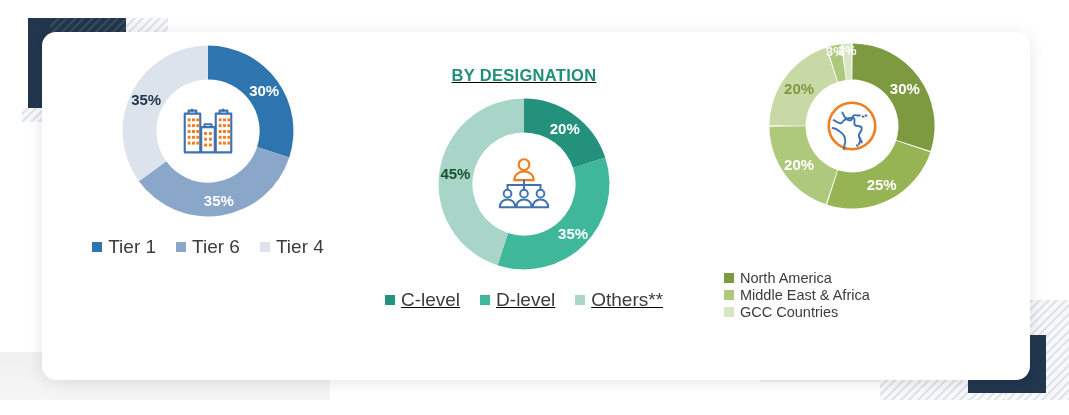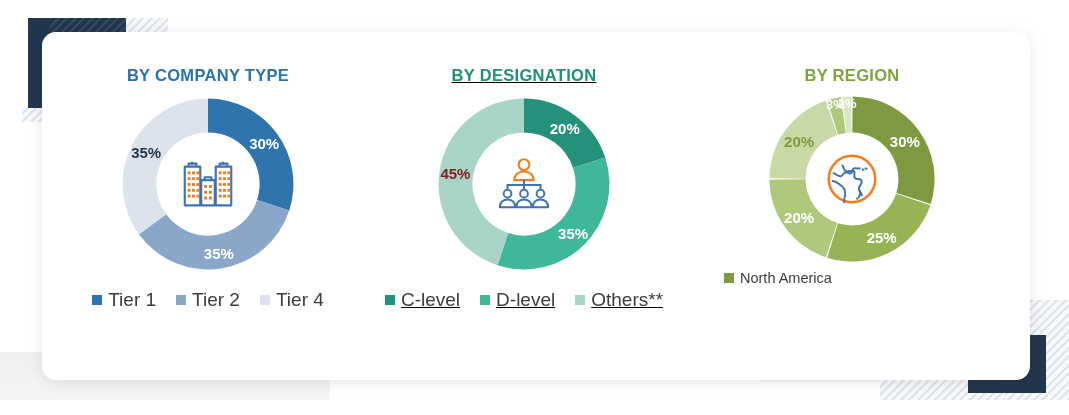--- a/index.html
+++ b/index.html
@@ -180,21 +180,20 @@
 
 <div class="deco-stripes-light" id="br-light"></div>
 <div class="deco-stripes-light" id="br-light2"></div>
 <div class="deco-stripes-light" id="br-light3"></div>
 <div class="deco-solid-dark" id="br-solid"></div>
 
 <div class="card">
   <div class="panels">
 
     <div class="panel company">
-      <div class="panel-title">BY COMPANY TYPE</div>
 
       <div class="donut-wrap d1">
         <svg class="donut-svg" viewBox="0 0 100 100">
           <g id="donut-arcs-company" transform="rotate(-90 50 50)">
               <path d="M 98 50 A 48 48 0 0 1 35.16718427000253 95.65071278216737
           L 41.038507163126525 77.58063897255946 A 29 29 0 0 0 79 50 Z" fill="#2e75af"></path>
               <path d="M 35.16718427000253 95.65071278216737 A 48 48 0 0 1 21.786307889961286 11.16718427000253
           L 32.954227683518276 26.53850716312653 A 29 29 0 0 0 41.038507163126525 77.58063897255946 Z" fill="#8aa7c9"></path>
               <path d="M 21.786307889961286 11.16718427000253 A 48 48 0 0 1 98 49.999999999999986
           L 79 49.99999999999999 A 29 29 0 0 0 32.954227683518276 26.53850716312653 Z" fill="#dde3ec"></path>
@@ -259,21 +258,21 @@
           </div>
       </div>
 
       <div class="legend-row" id="legend-company">
           <div class="legend-item">
             <span class="swatch" style="background: rgb(46, 117, 175);"></span>
             <span>Tier 1</span>
           </div>
           <div class="legend-item">
             <span class="swatch" style="background: rgb(138, 167, 201);"></span>
-            <span>Tier 2</span>
+            <span>Tier 6</span>
           </div>
           <div class="legend-item">
             <span class="swatch" style="background: rgb(221, 227, 236);"></span>
             <span>Tier 4</span>
           </div>
         </div>
     </div>
 
     <div class="panel designation">
       <div class="panel-title">BY DESIGNATION</div>
@@ -308,42 +307,41 @@
               <circle cx="32" cy="42" r="4"></circle>
               <path d="M24 56 c0-5 3.6-8 8-8 s8 3 8 8 z"></path>
               <circle cx="49" cy="42" r="4"></circle>
               <path d="M41 56 c0-5 3.6-8 8-8 s8 3 8 8 z"></path>
             </g>
           </svg>
         </div>
         <div id="labels-designation">
             <div class="slice-label" style="left: 72.9236%; top: 18.4483%; color: rgb(255, 255, 255);">20%</div>
             <div class="slice-label" style="left: 77.5772%; top: 77.5772%; color: rgb(255, 255, 255);">35%</div>
-            <div class="slice-label" style="left: 11.4802%; top: 43.8991%; color: #7f1d1d;">45%</div>
+            <div class="slice-label" style="left: 11.4802%; top: 43.8991%; color: #14532d;">45%</div>
           </div>
       </div>
 
       <div class="legend-row" id="legend-designation">
           <div class="legend-item">
             <span class="swatch" style="background: rgb(35, 145, 124);"></span>
             <span>C-level</span>
           </div>
           <div class="legend-item">
             <span class="swatch" style="background: rgb(63, 183, 155);"></span>
             <span>D-level</span>
           </div>
           <div class="legend-item">
             <span class="swatch" style="background: rgb(168, 213, 199);"></span>
             <span>Others**</span>
           </div>
         </div>
     </div>
 
     <div class="panel region">
-      <div class="panel-title">BY REGION</div>
 
       <div class="donut-wrap d3">
         <svg class="donut-svg" viewBox="0 0 100 100">
           <g id="donut-arcs-region" transform="rotate(-90 50 50)">
               <path d="M 97.99851956694991 50.376987242658146 A 48 48 0 0 1 35.52617792266422 95.76580027131206
           L 41.858475081498625 75.74326265261304 A 27 27 0 0 0 76.99916725640932 50.21205532399521 Z" fill="#7e9a40"></path>
               <path d="M 34.80910557528387 95.53280934202422 A 48 48 0 0 1 4.2341997286879405 35.52617792266421
           L 24.256737347386963 41.85847508149862 A 27 27 0 0 0 41.455121886097174 75.61220525488864 Z" fill="#96b453"></path>
               <path d="M 4.467190657975777 34.80910557528388 A 48 48 0 0 1 49.62301275734187 2.001480433050098
           L 49.787944676004805 23.000832743590678 A 27 27 0 0 0 24.38779474511137 41.45512188609718 Z" fill="#aec87c"></path>
@@ -377,17 +375,25 @@
             <div class="slice-label small" style="left: 40.2926%; top: 6.5717%; color: rgb(255, 255, 255);">3%</div>
             <div class="slice-label small" style="left: 47.2058%; top: 5.58781%; color: rgb(255, 255, 255);">2%</div>
           </div>
       </div>
 
       <div class="legend-col" id="legend-region">
           <div class="legend-item">
             <span class="swatch" style="background: rgb(126, 154, 64);"></span>
             <span>North America</span>
           </div>
+          <div class="legend-item">
+            <span class="swatch" style="background: rgb(174, 200, 124);"></span>
+            <span>Middle East &amp; Africa</span>
+          </div>
+          <div class="legend-item">
+            <span class="swatch" style="background: rgb(217, 230, 194);"></span>
+            <span>GCC Countries</span>
+          </div>
         </div>
     </div>
 
   </div>
 </div>
 
 </body></html>

